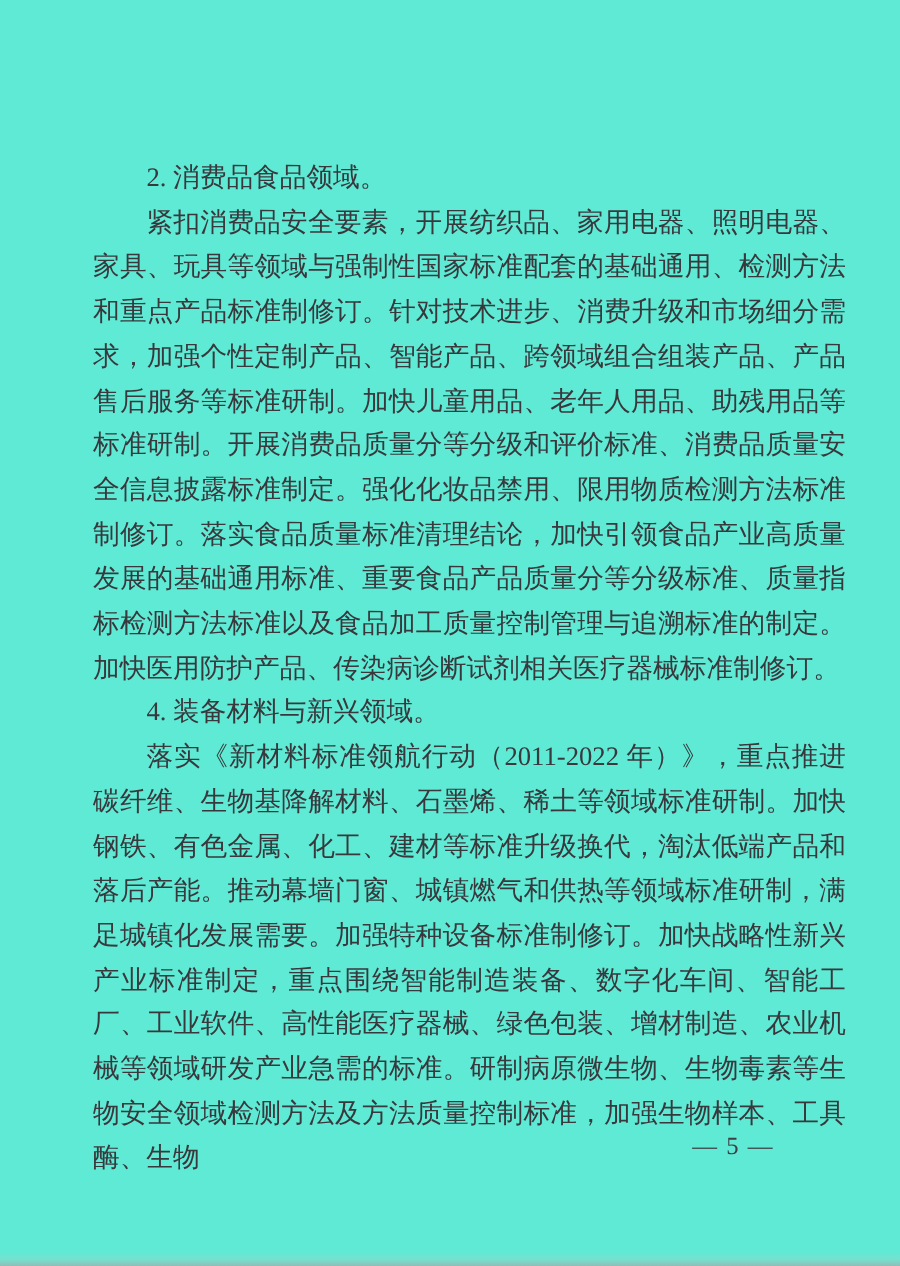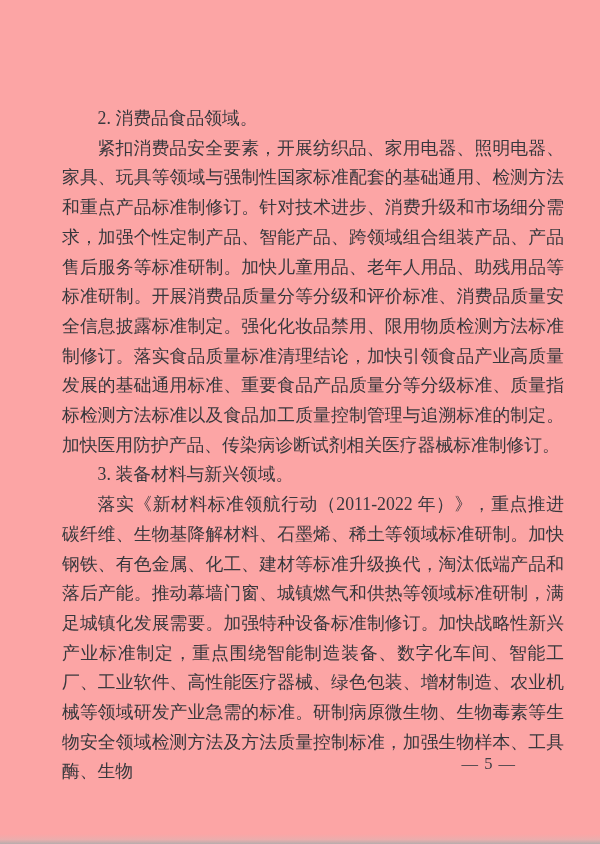--- a/index.html
+++ b/index.html
@@ -4,21 +4,21 @@
 <style>
   html, body {
     margin: 0;
     padding: 0;
     background: #f7f7f5;
   }
   .page {
     position: relative;
     width: 600px;
     height: 844px;
-    background: #fca5a5;
+    background: #5eead4;
     overflow: hidden;
     font-family: "Liberation Serif", "DejaVu Serif", serif;
     color: #38383d;
   }
   
   .page::after {
     content: "";
     position: absolute;
     left: 0;
     bottom: 0;
@@ -54,17 +54,17 @@
     white-space: nowrap;
   }
 </style>
 </head>
 <body>
 
 <div class="page">
   <div class="content">
     <p class="para heading">2. 消费品食品领域。</p>
     <p class="para body">紧扣消费品安全要素，开展纺织品、家用电器、照明电器、家具、玩具等领域与强制性国家标准配套的基础通用、检测方法和重点产品标准制修订。针对技术进步、消费升级和市场细分需求，加强个性定制产品、智能产品、跨领域组合组装产品、产品售后服务等标准研制。加快儿童用品、老年人用品、助残用品等标准研制。开展消费品质量分等分级和评价标准、消费品质量安全信息披露标准制定。强化化妆品禁用、限用物质检测方法标准制修订。落实食品质量标准清理结论，加快引领食品产业高质量发展的基础通用标准、重要食品产品质量分等分级标准、质量指标检测方法标准以及食品加工质量控制管理与追溯标准的制定。加快医用防护产品、传染病诊断试剂相关医疗器械标准制修订。</p>
-    <p class="para heading">3. 装备材料与新兴领域。</p>
+    <p class="para heading">4. 装备材料与新兴领域。</p>
     <p class="para body">落实《新材料标准领航行动（2011-2022 年）》，重点推进碳纤维、生物基降解材料、石墨烯、稀土等领域标准研制。加快钢铁、有色金属、化工、建材等标准升级换代，淘汰低端产品和落后产能。推动幕墙门窗、城镇燃气和供热等领域标准研制，满足城镇化发展需要。加强特种设备标准制修订。加快战略性新兴产业标准制定，重点围绕智能制造装备、数字化车间、智能工厂、工业软件、高性能医疗器械、绿色包装、增材制造、农业机械等领域研发产业急需的标准。研制病原微生物、生物毒素等生物安全领域检测方法及方法质量控制标准，加强生物样本、工具酶、生物</p>
   </div>
   <div class="page-number">— 5 —</div>
 </div>
 
 </body></html>

